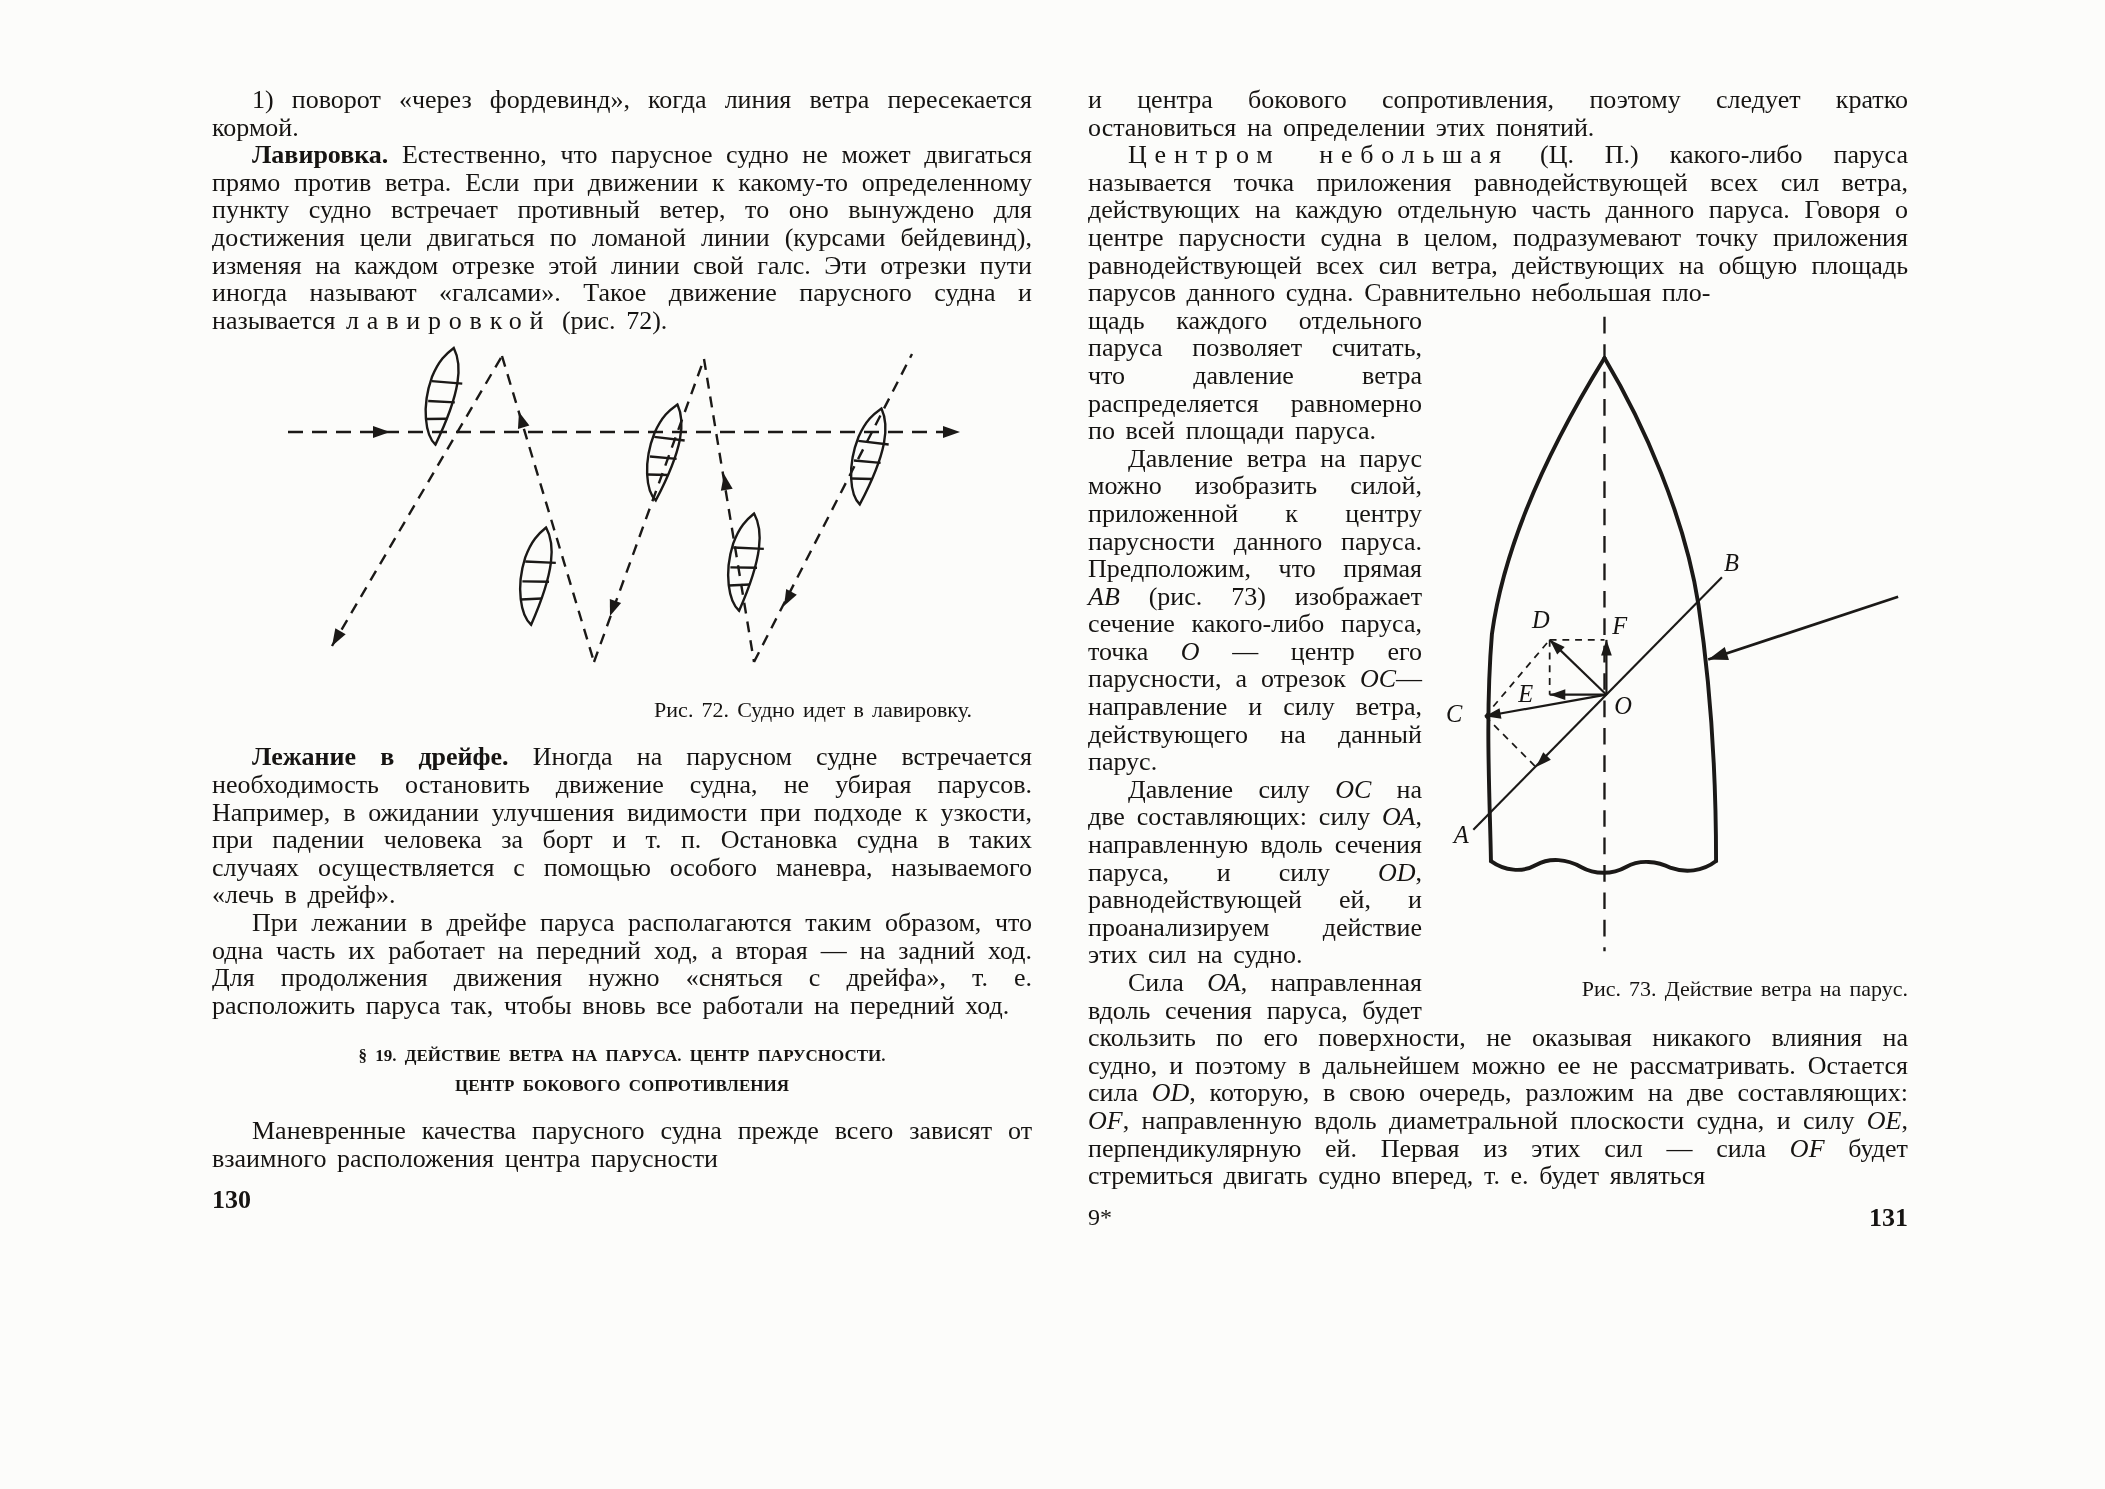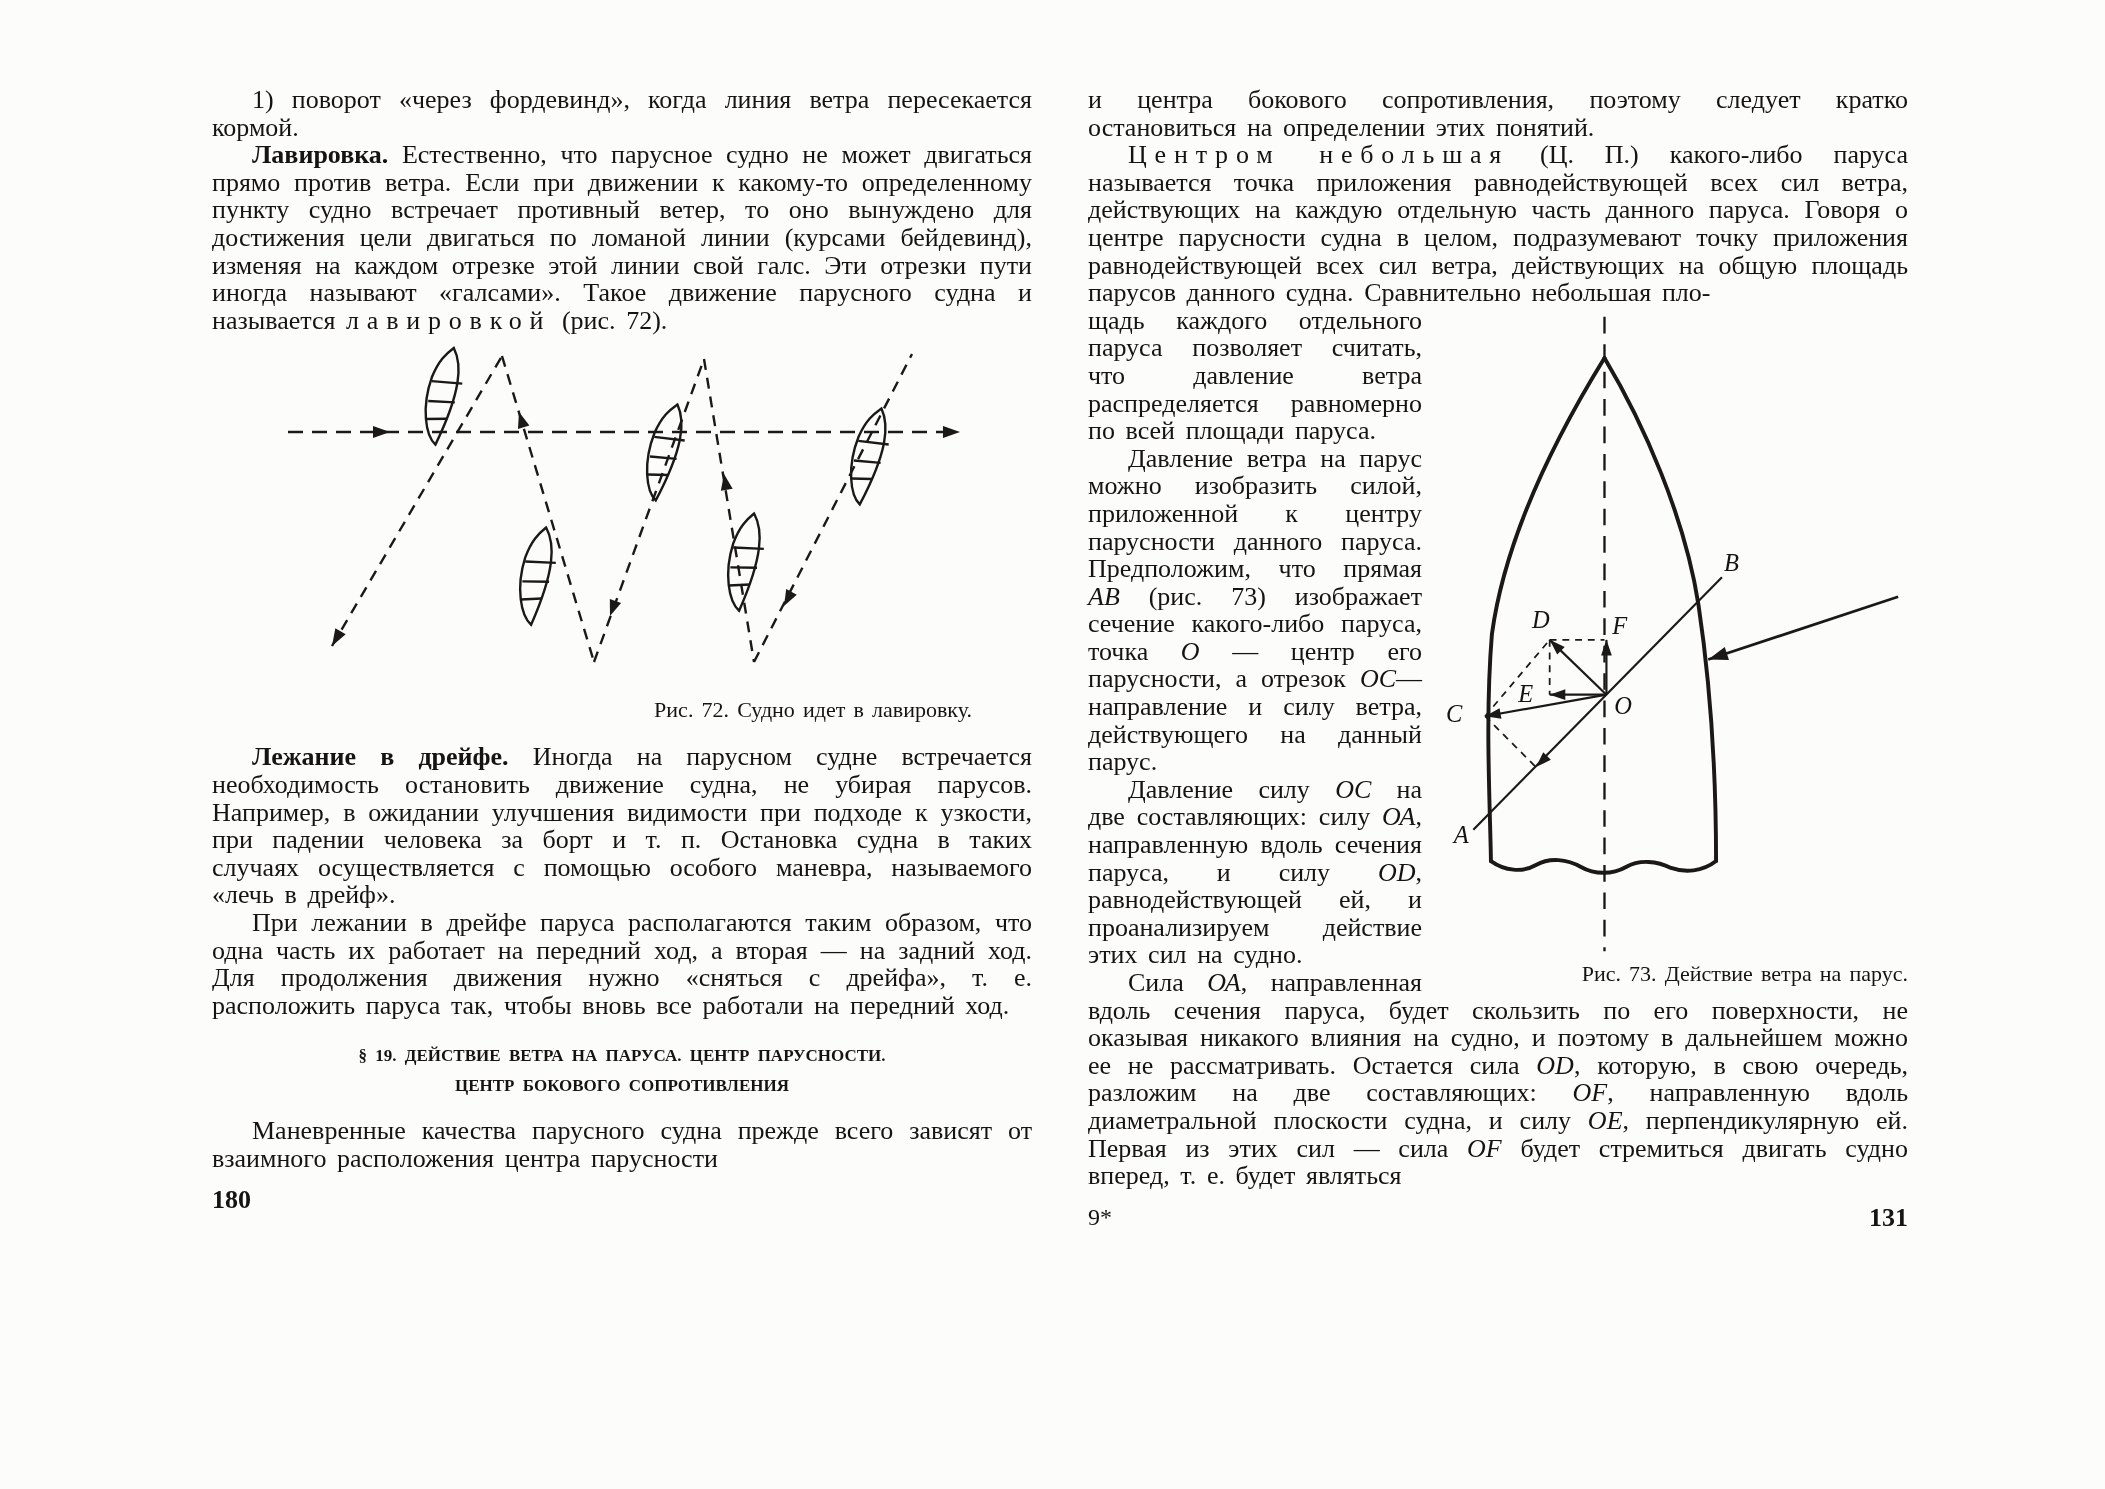--- a/index.html
+++ b/index.html
@@ -19,21 +19,21 @@
   p.noindent{text-indent:0;}
   .b{font-weight:bold;}
   .i{font-style:italic;}
   .sp{letter-spacing:0.30em;}
   .fig72{margin:10px auto 0;width:700px;text-indent:0;}
   .figcaption{
     font-size:22px;line-height:26px;text-align:right;text-indent:0;
     word-spacing:0.12em;margin:18px 0 20px;
   }
   .fig73{float:right;width:470px;margin:4px 0 8px 16px;text-indent:0;}
-  .fig73 .figcaption{margin:4px 0 0;font-family:Liberation Serif, serif;}
+  .fig73 .figcaption{margin:19px 0 0;font-family:Liberation Serif, serif;}
   .heading{
     font-weight:bold;text-align:center;text-indent:0;
     font-size:17px;line-height:30px;word-spacing:0.24em;
   }
   .heading-wrap{margin:22px 0 16px;}
   .pageno{font-weight:bold;margin-top:14px;text-indent:0;text-align:left;}
   .footline{display:flex;justify-content:space-between;margin-top:14px;text-indent:0;}
   .footline .sig{font-size:24px;}
   .footline .num{font-weight:bold;}
   svg{display:block;}
@@ -95,21 +95,21 @@
 
   <p><span class="b">Лежание в дрейфе.</span><span> Иногда на парусном судне встречается необходимость остановить движение судна, не убирая парусов. Например, в ожидании улучшения видимости при подходе к узкости, при падении человека за борт и т. п. Остановка судна в таких случаях осуществляется с помощью особого маневра, называемого «лечь в дрейф».</span></p>
   <p>При лежании в дрейфе паруса располагаются таким образом, что одна часть их работает на передний ход, а вторая — на задний ход. Для продолжения движения нужно «сняться с дрейфа», т. е. расположить паруса так, чтобы вновь все работали на передний ход.</p>
 
   <div class="heading-wrap">
     <div class="heading">§ 19. ДЕЙСТВИЕ ВЕТРА НА ПАРУСА. ЦЕНТР ПАРУСНОСТИ.</div>
     <div class="heading">ЦЕНТР БОКОВОГО СОПРОТИВЛЕНИЯ</div>
   </div>
 
   <p>Маневренные качества парусного судна прежде всего зависят от взаимного расположения центра парусности</p>
-  <div class="pageno">180</div>
+  <div class="pageno">130</div>
 </div>
 
 <div class="page page-right">
   <p class="noindent">и центра бокового сопротивления, поэтому следует кратко остановиться на определении этих понятий.</p>
   <p><span class="sp">Центром небольшая</span><span> (Ц. П.) какого-либо паруса называется точка приложения равнодействующей всех сил ветра, действующих на каждую отдельную часть данного паруса. Говоря о центре парусности судна в целом, подразумевают точку приложения равнодействующей всех сил ветра, действующих на общую площадь парусов данного судна. Сравнительно небольшая пло-</span></p>
 
   <div class="fig73">
     <svg width="470" height="646" viewBox="0 0 480 660">
 
       <path class="ink" d="M170,6 L170,654" stroke-width="2.4" stroke-dasharray="17 11"></path>

